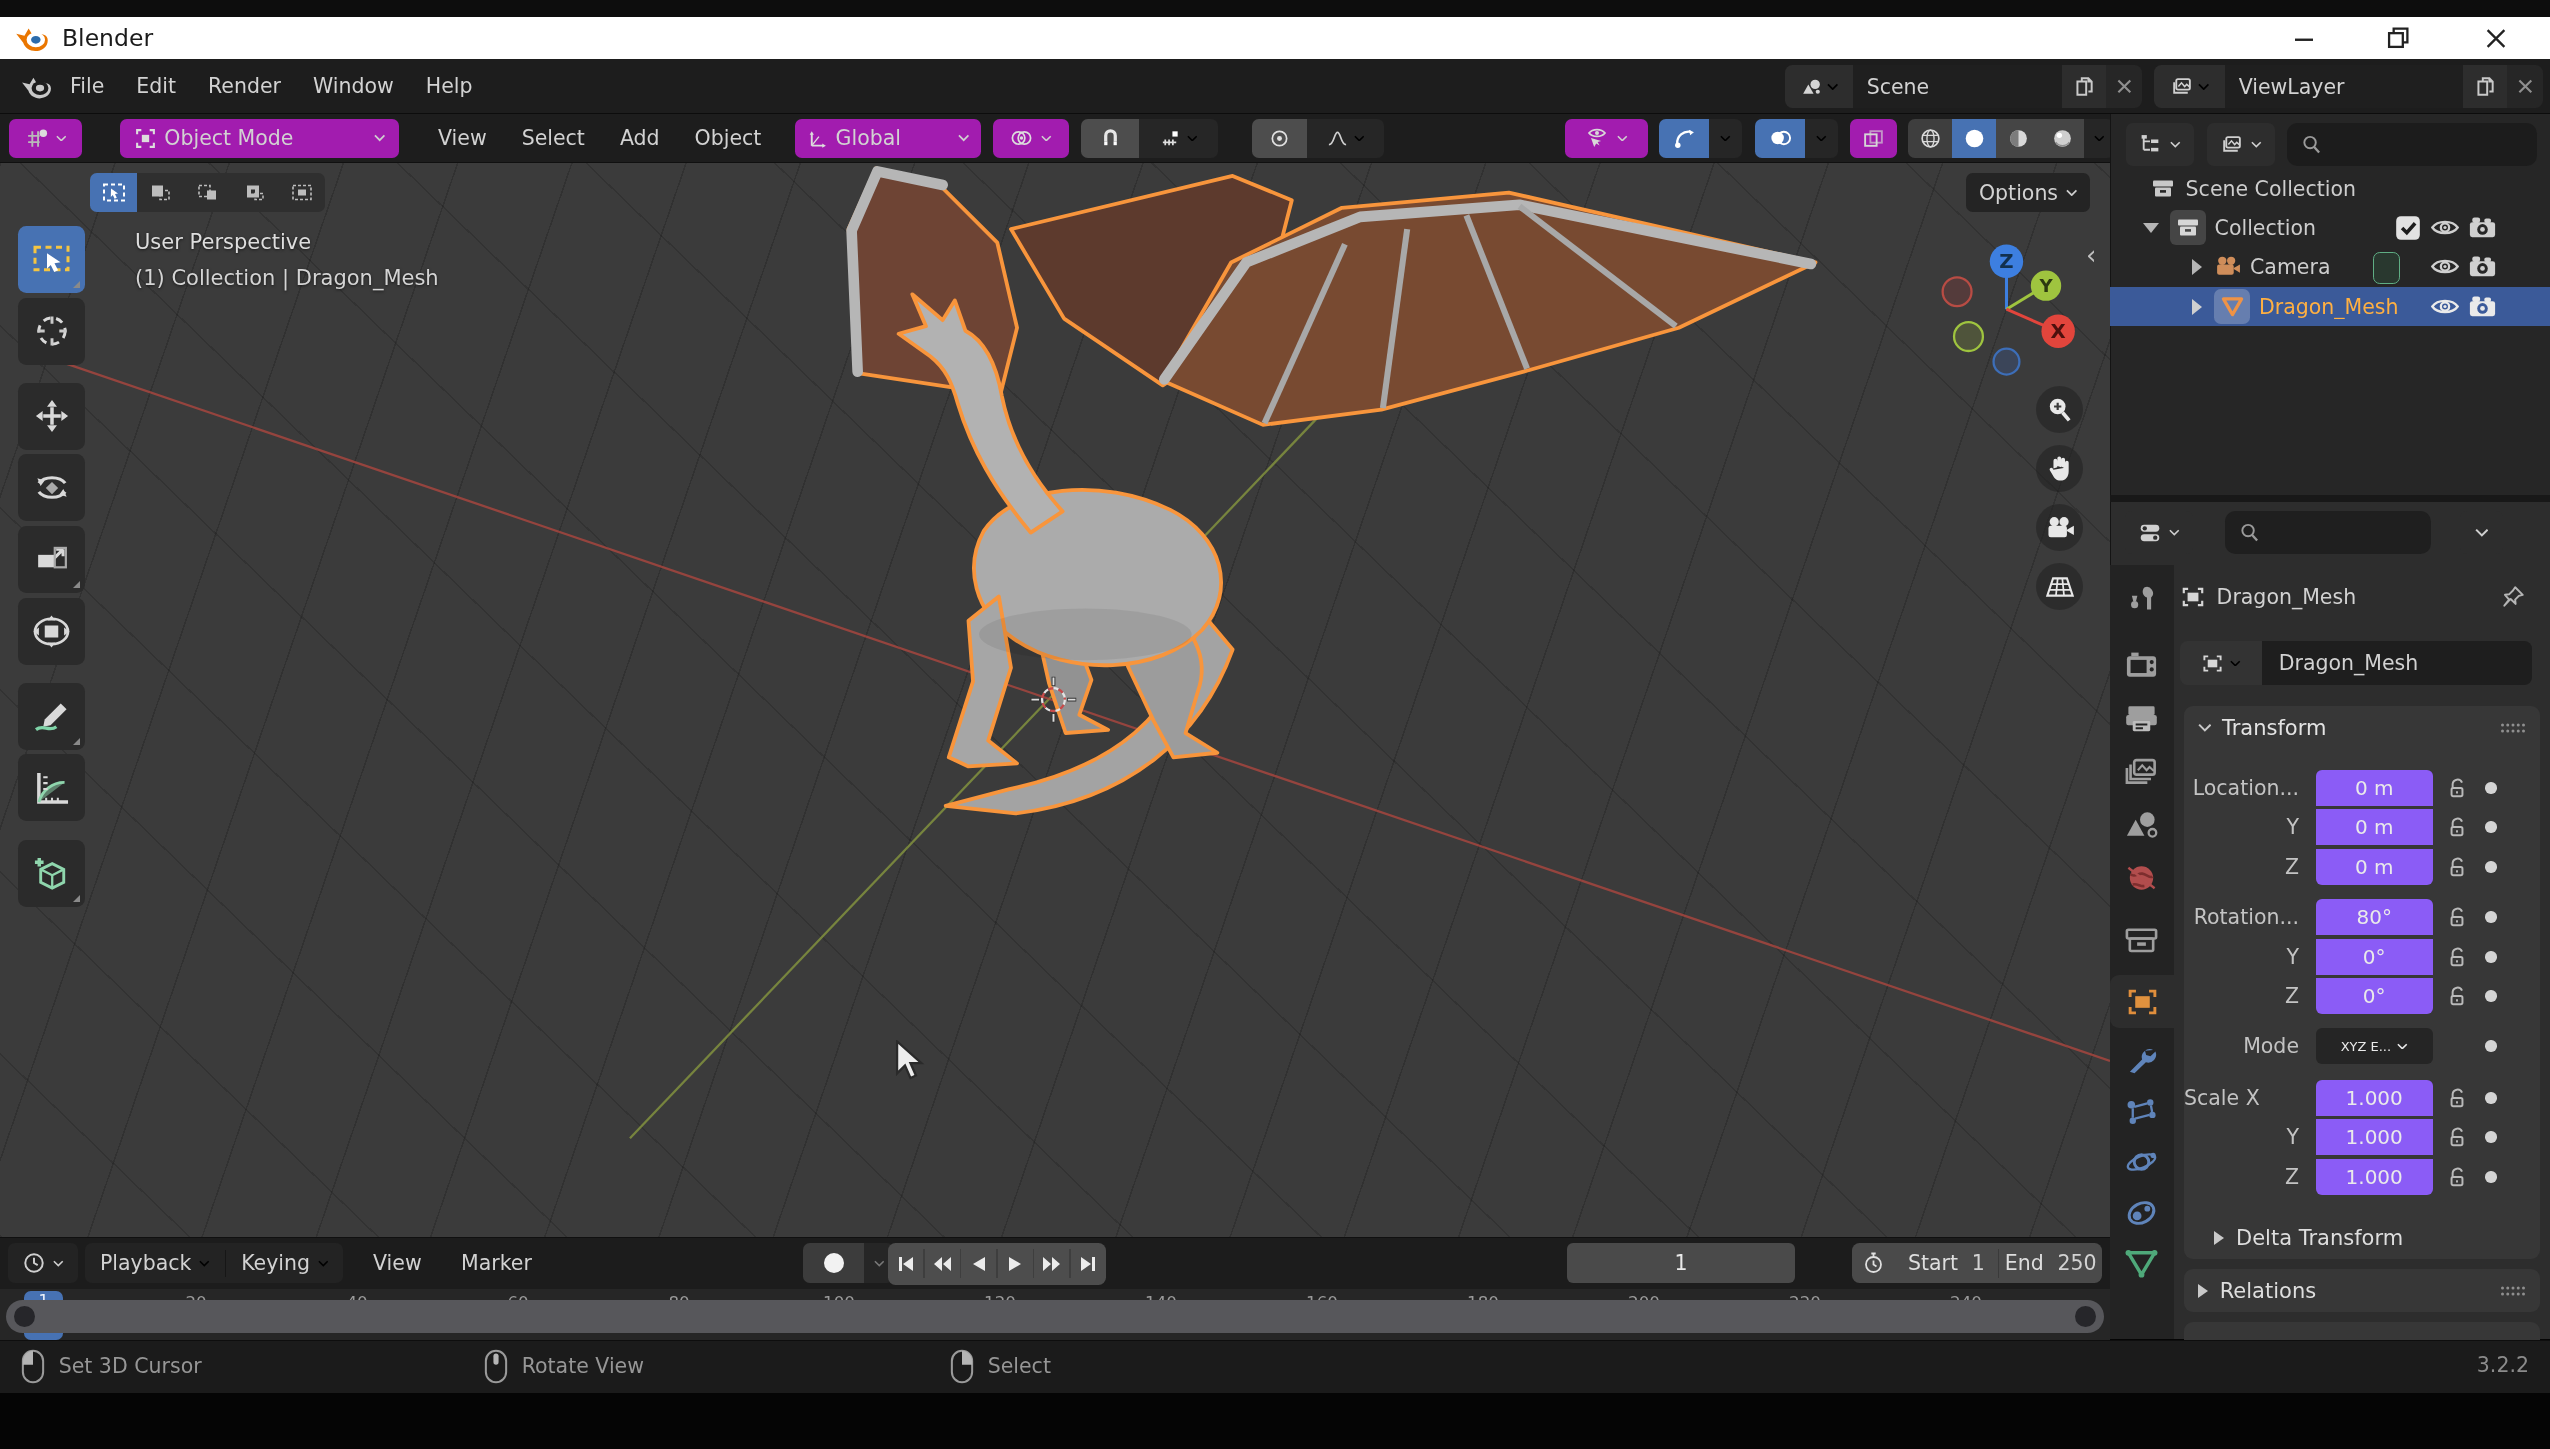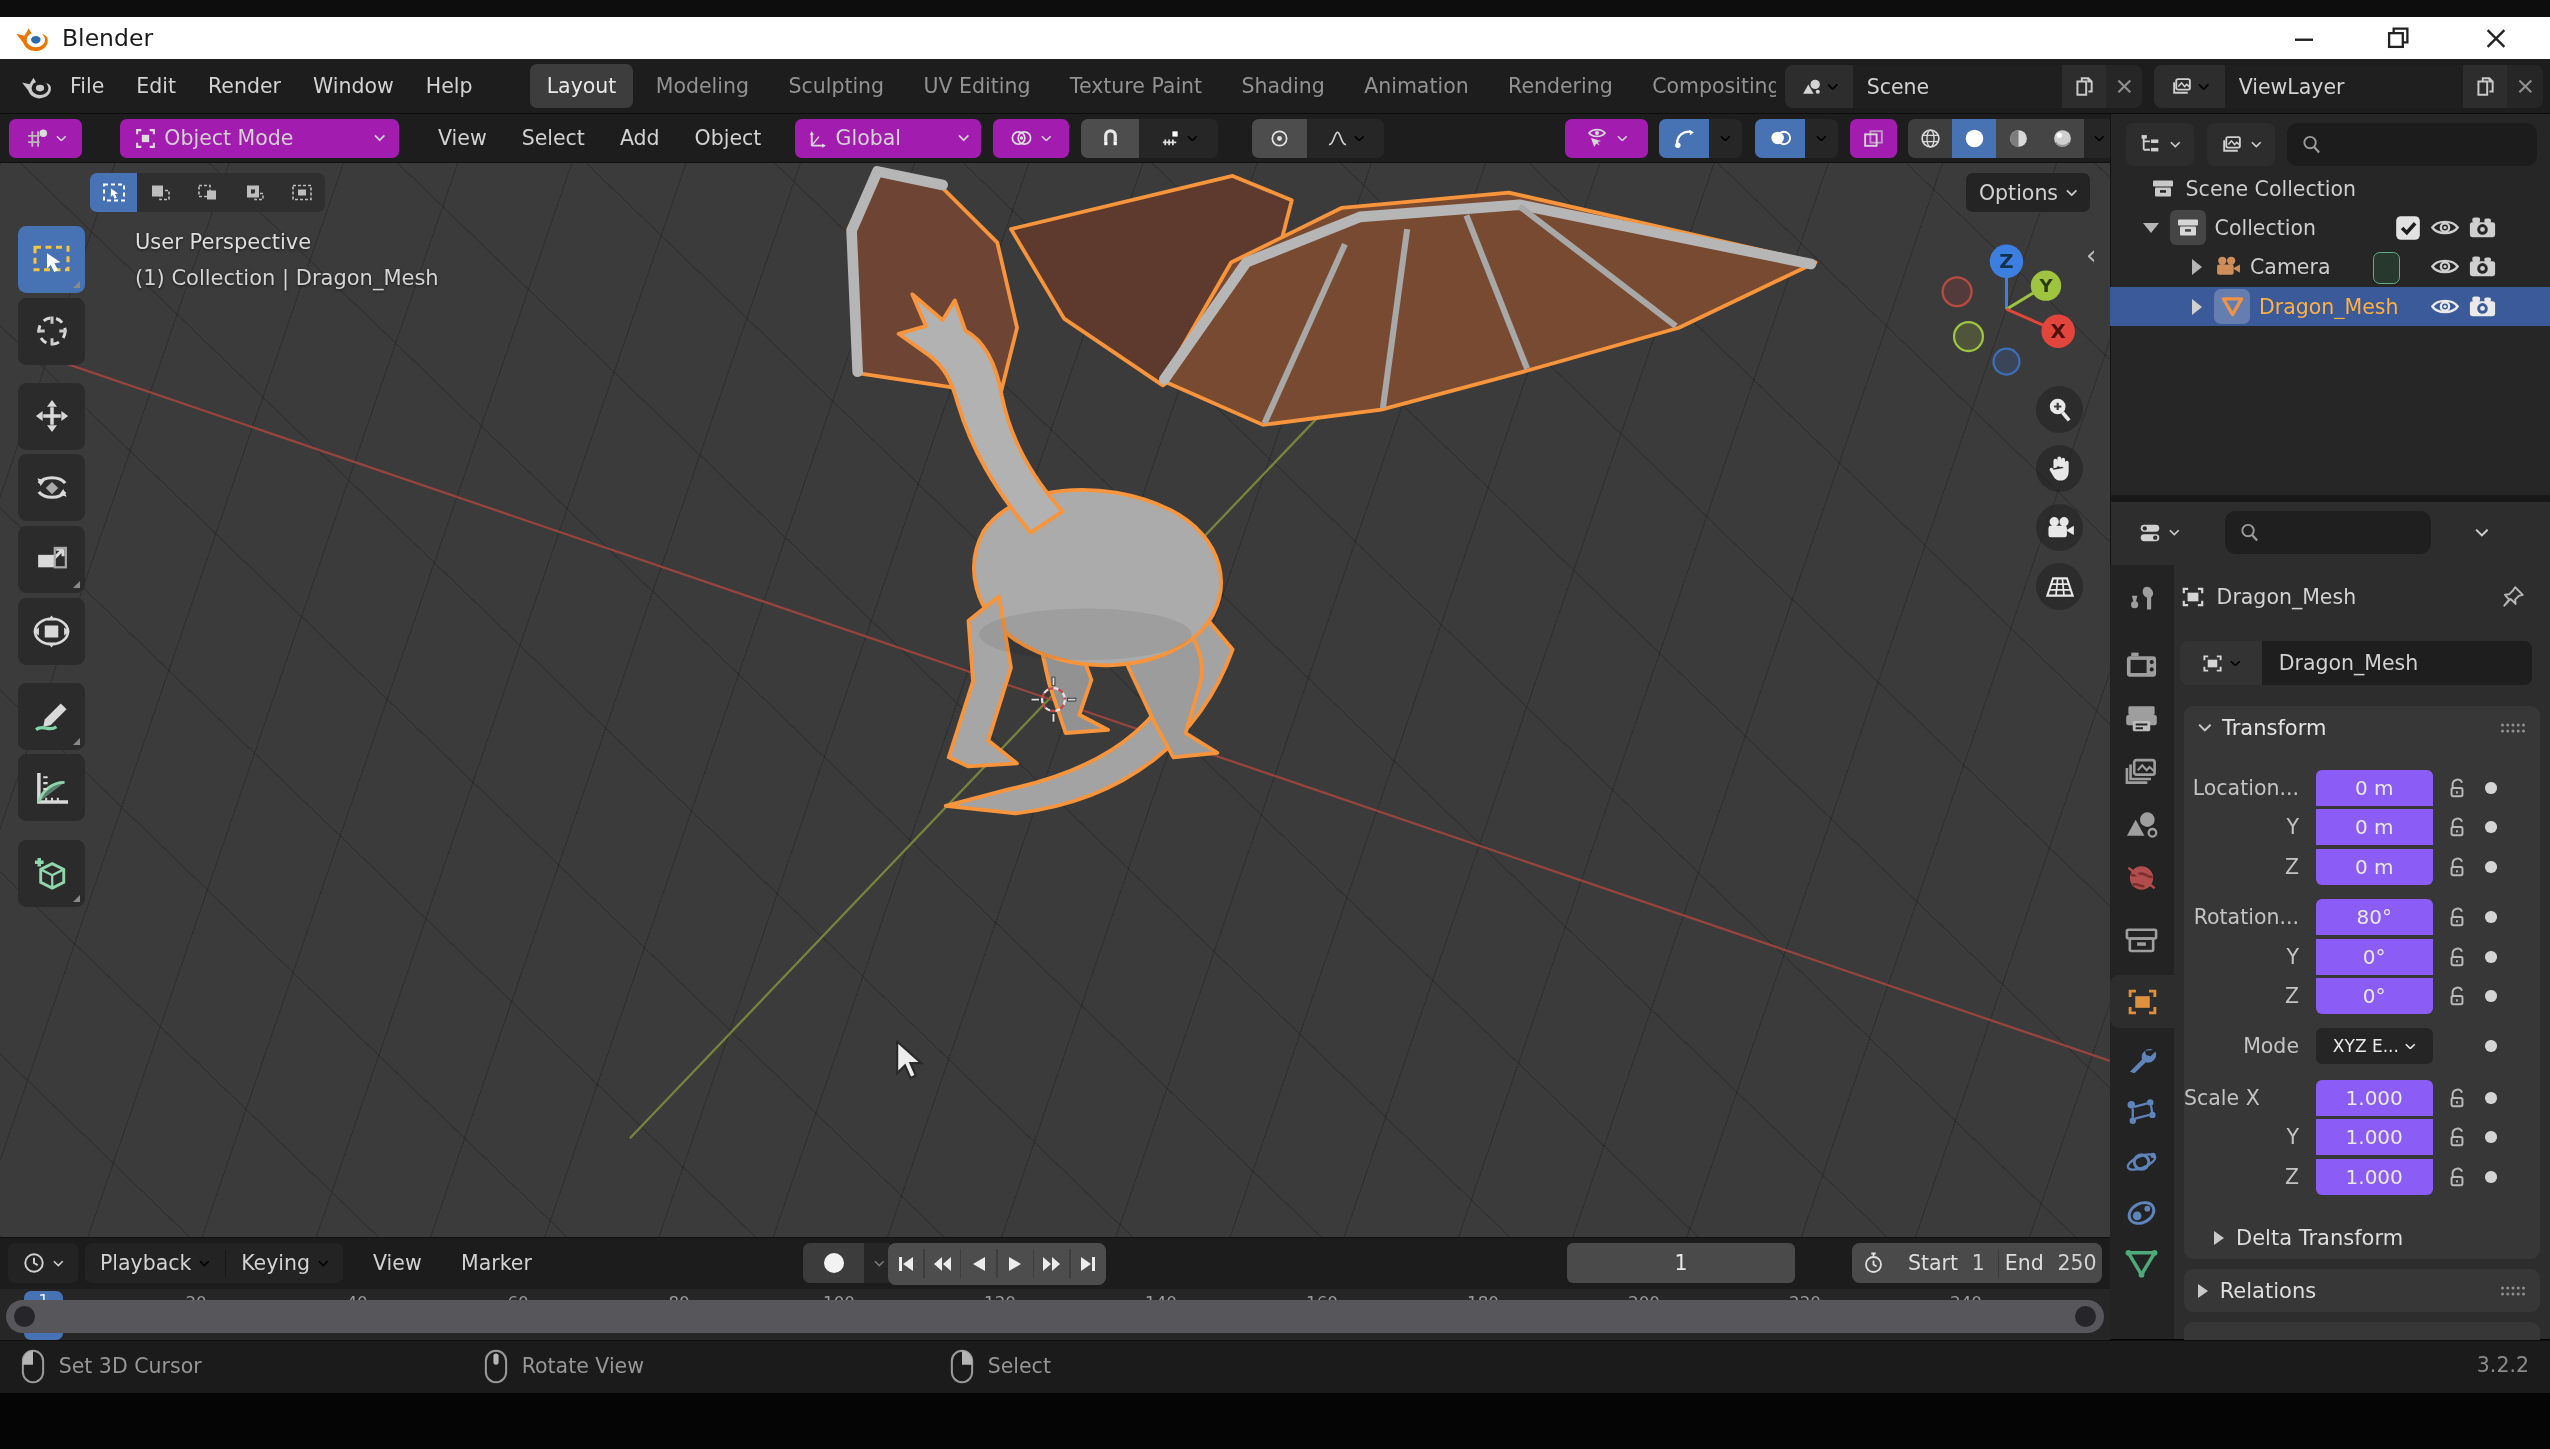--- a/index.html
+++ b/index.html
@@ -65,31 +65,20 @@
         <ellipse cx="19.4" cy="16" rx="8.2" ry="6.6" fill="#1d1d1d"></ellipse>
         <ellipse cx="19.4" cy="16" rx="4" ry="3.2" fill="#c9c9c9"></ellipse>
       </svg>
   </span>
   <div class="abs flex" style="left:70px;top:0;height:53px;gap:32px">
     <span class="txt">File</span>
     <span class="txt">Edit</span>
     <span class="txt">Render</span>
     <span class="txt">Window</span>
     <span class="txt">Help</span>
-  </div>
-  <div class="abs flex" style="left:530px;top:4.6px;width:1246px;height:44px;gap:6px;overflow:hidden">
-    <span class="ws-tab ws-active">Layout</span>
-    <span class="ws-tab">Modeling</span>
-    <span class="ws-tab">Sculpting</span>
-    <span class="ws-tab">UV Editing</span>
-    <span class="ws-tab">Texture Paint</span>
-    <span class="ws-tab">Shading</span>
-    <span class="ws-tab">Animation</span>
-    <span class="ws-tab">Rendering</span>
-    <span class="ws-tab">Compositing</span>
   </div>
 
   <div class="abs flex" style="left:1785px;top:6px;width:357px;height:43px;border-radius:7.6px;overflow:hidden">
     <div class="seg" style="width:68px;background:#2d2d2d;gap:4.6px">
       <svg width="23" height="21" viewBox="0 0 22 20">
           <circle cx="14.5" cy="8" r="4.5" fill="#d4d4d4"></circle>
           <path d="M3 17l5-9 5 9z" fill="#d4d4d4"></path>
           <circle cx="17" cy="15" r="2" fill="#d4d4d4"></circle>
         </svg>
       <svg class="chev" width="11.4" height="7.6" viewBox="0 0 12 7">
@@ -872,21 +861,21 @@
           <path d="M7 11V7.5A4.5 4.5 0 0115.6 6" fill="none" stroke="#b9b9b9" stroke-width="1.8"></path>
           <rect x="6" y="11" width="10" height="7.5" rx="1.5" fill="none" stroke="#b9b9b9" stroke-width="1.8"></rect>
           <path d="M11 14v2" stroke="#b9b9b9" stroke-width="1.8"></path>
         </svg>
       </span>
     <span class="dotanim" style="margin-left:16.7px"></span>
   </div>
   <div class="lockrow" style="position:absolute;top:258px;width:100%">
     <span class="plabel" style="width:115px;text-align:right">Mode</span>
     <span class="field" style="margin-left:16.7px;width:117px;height:36px;background:#252525;gap:6px">
-      <span style="font-size:17px">XYZ E...</span>
+      <span style="font-size:13px">XYZ E...</span>
       <svg class="chev" width="10.6" height="6.8" viewBox="0 0 12 7">
           <path d="M1 1l5 5 5-5"></path>
         </svg>
     </span>
     <span style="width:36px"></span>
     <span class="dotanim" style="margin-left:16.7px"></span>
   </div>
   <div class="lockrow" style="position:absolute;top:310px;width:100%">
     <span class="plabel" style="width:115px;text-align:left">Scale X</span>
     <span class="field" style="margin-left:16.7px;width:117px;height:36px;border-radius:6px 6px 0 0">1.000</span>

